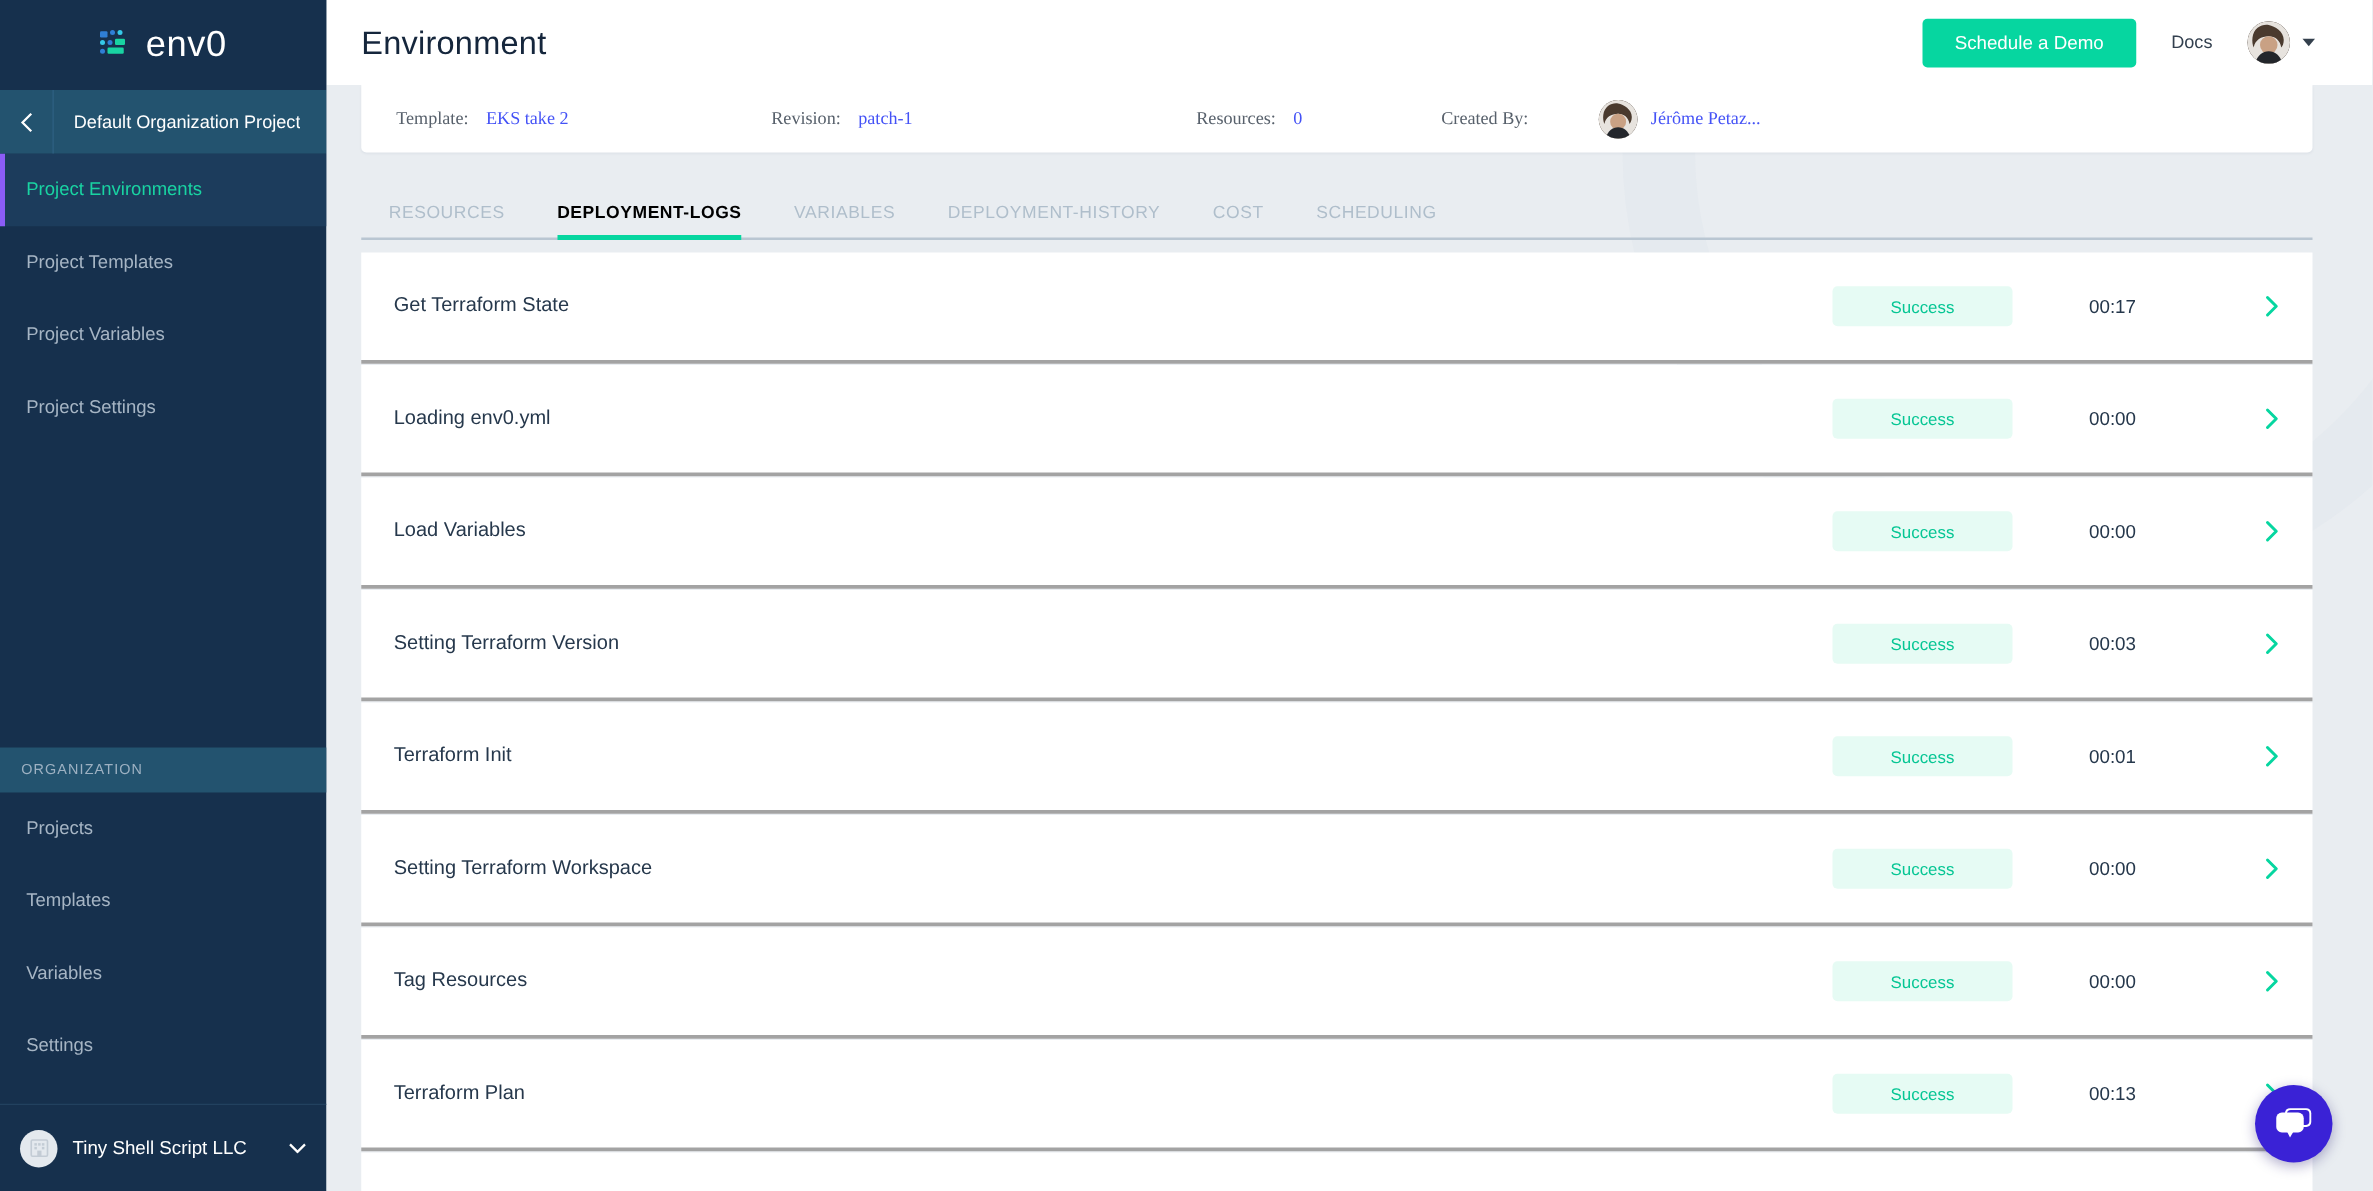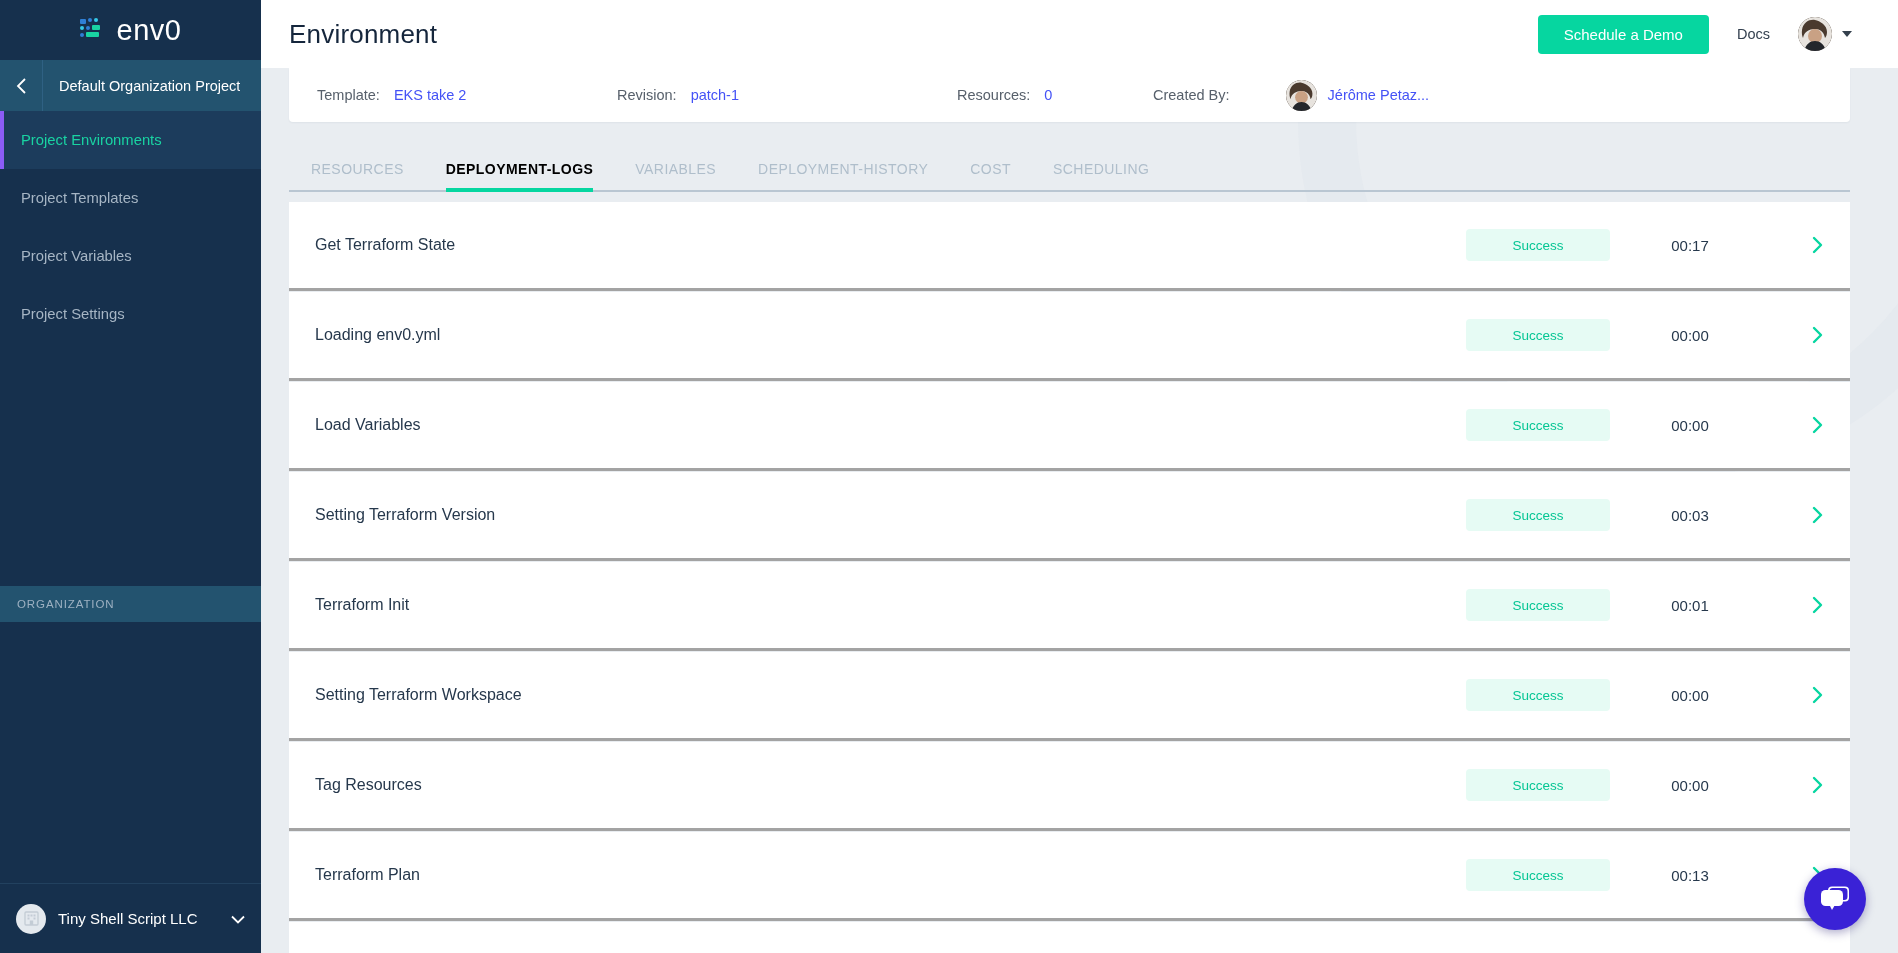--- a/index.html
+++ b/index.html
@@ -13,21 +13,21 @@
 
   
   .sidebar {
     width: 261px; height: 953px;
     background: #16304D;
     display: flex; flex-direction: column;
     flex: 0 0 261px;
     position: relative; z-index: 5;
   }
   .sb-logo {
-    height: 60px; background: #16304D;
+    height: 72px; background: #16304D;
     display: flex; align-items: center; justify-content: center;
   }
   .logo-wrap { display: flex; align-items: center; gap: 7px; }
   .logo-mark { width: 30px; height: 26px; display: block; }
   .logo-text { font-size: 29px; color: #ffffff; letter-spacing: .5px; font-weight: 400; line-height: 1; position: relative; }
 
   .sb-project {
     height: 51px; background: #23536F;
     display: flex; align-items: center;
   }
@@ -134,20 +134,21 @@
     height: calc(953px - 68px);
   }
 
   .info-card {
     background: #FFFFFF;
     border-radius: 0 0 4px 4px;
     height: 54px;
     display: flex; align-items: center;
     padding: 0 28px;
     box-shadow: 0 1px 2px rgba(20,40,70,.05);
+    font-family: Liberation Serif, serif;
   }
   .info-item { display: flex; align-items: center; }
   .info-label { font-size: 14.5px; color: #57606B; }
   .info-value { font-size: 14.5px; color: #4452F6; margin-left: 14px; cursor: pointer; }
   .info-value.plain { color: #4452F6; }
   .i1 { width: 300px; }
   .i2 { width: 340px; }
   .i3 { width: 196px; }
   .info-user { display: flex; align-items: center; }
   .info-user .avatar { width: 31px; height: 31px; flex: 0 0 31px; margin-left: 56px; }
@@ -254,20 +255,34 @@
         <span>Project Settings</span>
       </div>
     </nav>
 
     <div style="height:243px"></div>
 
     <div class="sb-section">
       <span>ORGANIZATION</span>
     </div>
 
+    <nav class="sb-nav">
+      <div class="sb-item">
+        <span>Projects</span>
+      </div>
+      <div class="sb-item">
+        <span>Templates</span>
+      </div>
+      <div class="sb-item">
+        <span>Variables</span>
+      </div>
+      <div class="sb-item">
+        <span>Settings</span>
+      </div>
+    </nav>
 
     <div class="sb-spacer"></div>
 
     <div class="sb-org">
       <div class="sb-org-avatar">
         <svg width="17" height="17" viewBox="0 0 17 17">
           <rect x="2" y="2" width="13" height="13" rx="1" fill="none" stroke="#C3CCD5" stroke-width="1.3"></rect>
           <rect x="4.5" y="4.5" width="2" height="2" fill="#C3CCD5"></rect>
           <rect x="7.5" y="4.5" width="2" height="2" fill="#C3CCD5"></rect>
           <rect x="10.5" y="4.5" width="2" height="2" fill="#C3CCD5"></rect>

